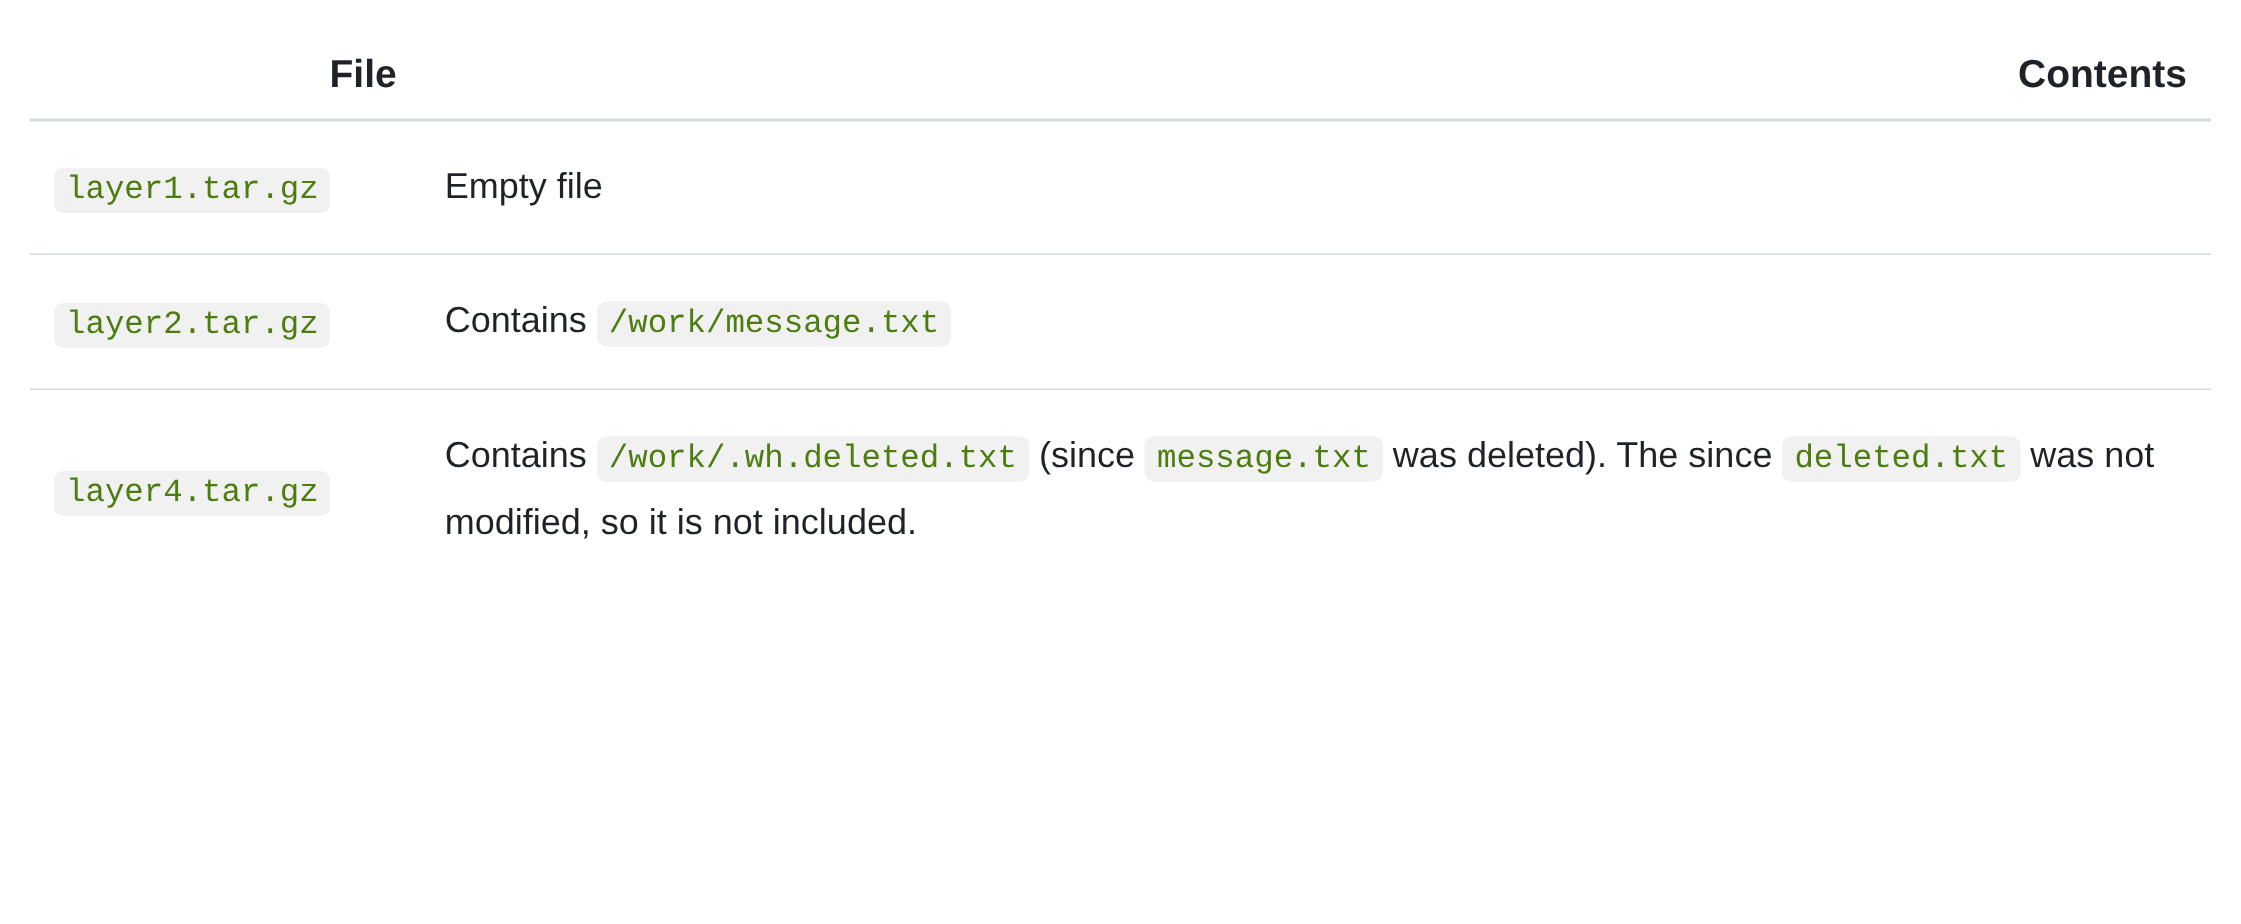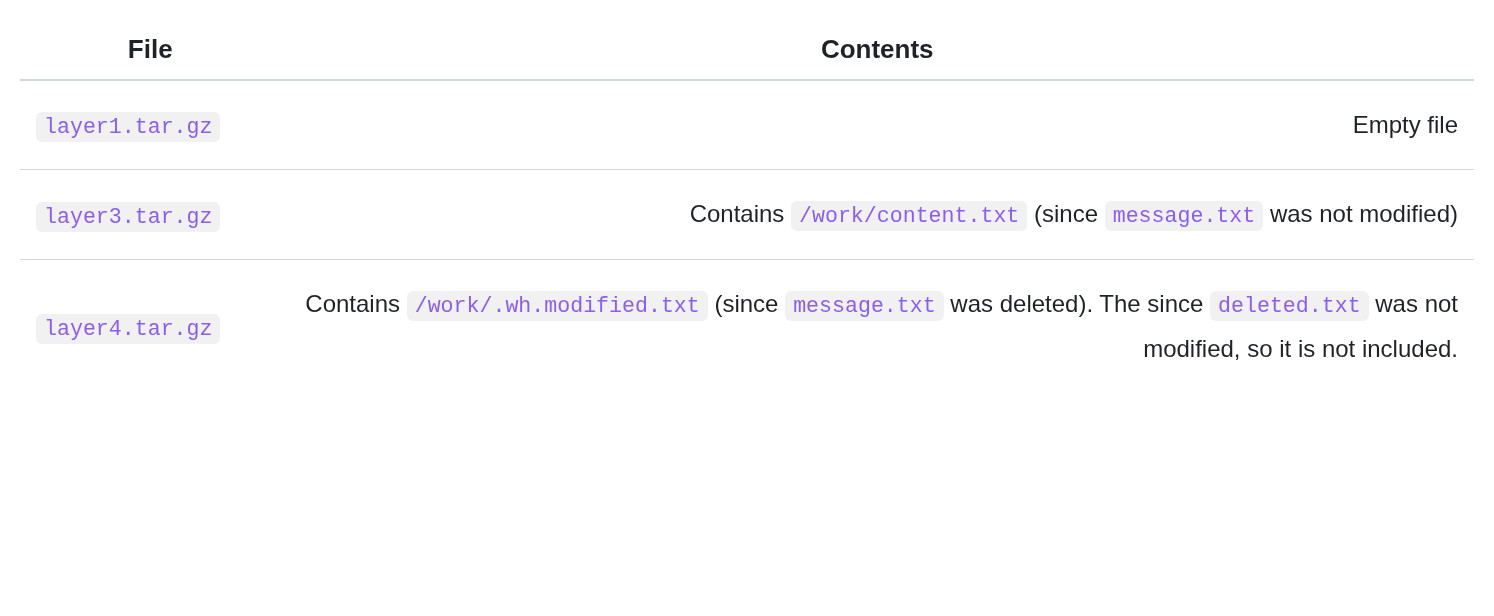--- a/index.html
+++ b/index.html
@@ -16,21 +16,21 @@
       padding: 20px;
     }
     table {
       width: 100%;
       border-collapse: collapse;
       display: block;
       max-width: 100%;
       overflow: auto;
     }
     th {
-      text-align: center;
+      text-align: right;
       font-weight: 600;
       padding: 10px 16px;
       border-top: none;
       font-size: 26px;
     }
     thead tr {
       border-bottom: 2px solid #d1d9e0;
     }
     tbody tr {
       border-top: 1px solid #d1d9e0;
@@ -43,26 +43,25 @@
       white-space: nowrap;
       width: 1%;
       padding-right: 60px;
     }
     code {
       font-family: ui-monospace, SFMono-Regular, "SF Mono", Menlo, Consolas, "Liberation Mono", monospace;
       font-size: 0.9em;
       background-color: #f1f1f2;
       border-radius: 6px;
       padding: 3px 8px;
-      color: #8b5cf6;
+      color: #4d7c0f;
       white-space: nowrap;
     }
     .contents-line {
       line-height: 1.85;
-      text-align: right;
     }
   </style>
 </head>
 <body>
 
 <table>
   <thead>
     <tr>
       <th>File</th>
       <th>Contents</th>
@@ -70,25 +69,25 @@
   </thead>
   <tbody>
 
   <tr>
         <td class="file-col"><code>layer1.tar.gz</code></td>
         <td>
           <div class="contents-line"><span>Empty file</span></div>
         </td>
       </tr>
       <tr>
-        <td class="file-col"><code>layer3.tar.gz</code></td>
+        <td class="file-col"><code>layer2.tar.gz</code></td>
         <td>
-          <div class="contents-line"><span>Contains </span><code>/work/content.txt</code><span> (since </span><code>message.txt</code><span> was not modified)</span></div>
+          <div class="contents-line"><span>Contains </span><code>/work/message.txt</code></div>
         </td>
       </tr>
       <tr>
         <td class="file-col"><code>layer4.tar.gz</code></td>
         <td>
-          <div class="contents-line"><span>Contains </span><code>/work/.wh.modified.txt</code><span> (since </span><code>message.txt</code><span> was deleted). The since </span><code>deleted.txt</code><span> was not modified, so it is not included.</span></div>
+          <div class="contents-line"><span>Contains </span><code>/work/.wh.deleted.txt</code><span> (since </span><code>message.txt</code><span> was deleted). The since </span><code>deleted.txt</code><span> was not modified, so it is not included.</span></div>
         </td>
       </tr>
     </tbody>
 </table>
 
 </body></html>

